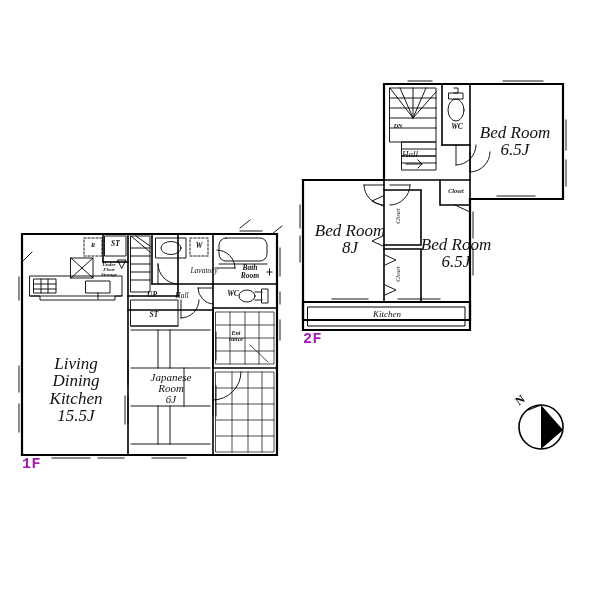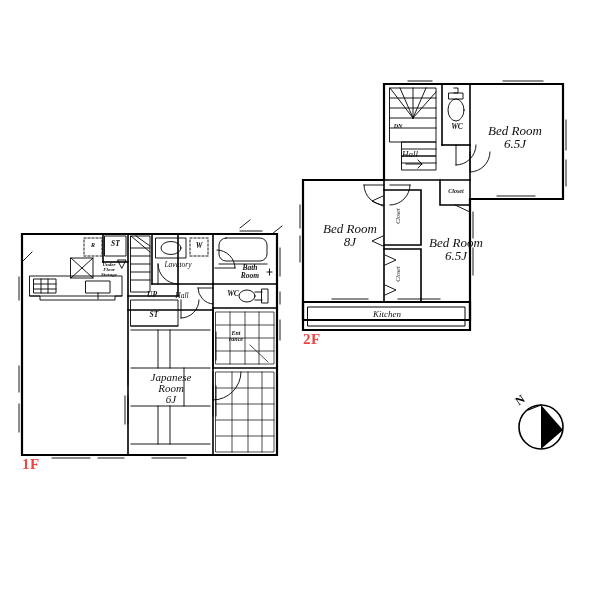--- a/index.html
+++ b/index.html
@@ -17,34 +17,34 @@
     font-style:italic;
     color:#111;
     white-space:pre;
     text-align:center;
     line-height:1.02;
     letter-spacing:0px;
     pointer-events:none;
   }
   .floortag{
     position:absolute;
-    font-family:Liberation Serif, serif;
+    font-family:Liberation Mono, monospace;
     font-style:normal;
     font-weight:700;
     font-size:15px;
-    color:#ef4444;
+    color:#a21caf;
     letter-spacing:0.5px;
   }
   .rot90{ transform:rotate(-90deg); transform-origin:center center; }
   .tiny{ font-size:5px; line-height:1.0; font-weight:700;}
   .xs{ font-size:6px; }
   .sm{ font-size:7.5px; }
   .md{ font-size:9px; }
   .lg{ font-size:11px; }
-  .xl{ font-size:13px; }
+  .xl{ font-size:17px; }
   .bold{ font-weight:700; }
   .compass-n{
     position:absolute;font-family:"Liberation Serif",serif;font-weight:700;
     font-size:12px;font-style:normal;
     transform:rotate(-35deg);transform-origin:center center;
   }
 </style>
 </head>
 <body>
 
@@ -339,36 +339,40 @@
   <div class="lbl xs bold" style="left:84px;top:242px;width:18px;">R</div>
 
   <div class="lbl sm bold" style="left:105px;top:240px;width:21px;">ST</div>
 
   <div class="lbl tiny" style="left:95px;top:262px;width:28px;">Under
 Floor
 Storage</div>
 
   <div class="lbl sm bold" style="left:190px;top:242px;width:18px;">W</div>
 
-  <div class="lbl sm" style="left:152px;top:261px;width:52px;">Lavatory</div>
+  <div class="lbl sm" style="left:152px;top:267px;width:52px;padding-left:26px;">Lavatory</div>
 
   <div class="lbl sm bold" style="left:230px;top:264px;width:40px;">Bath
 Room</div>
 
   <div class="lbl sm bold" style="left:141px;top:291px;width:22px;">UP</div>
 
   <div class="lbl sm" style="left:164px;top:292px;width:36px;">Hall</div>
 
   <div class="lbl sm bold" style="left:220px;top:290px;width:26px;">WC</div>
 
   <div class="lbl sm bold" style="left:141px;top:311px;width:26px;">ST</div>
 
   <div class="lbl xs bold" style="left:222px;top:330px;width:28px;">Ent
 rance</div>
 
+  <div class="lbl xl" style="left:40px;top:355px;width:72px;">Living
+Dining
+Kitchen
+15.5J</div>
 
   <div class="lbl lg" style="left:137px;top:372px;width:68px;">Japanese
 Room
 6J</div>
 
   <div class="floortag" style="left:22px;top:456px;">1F</div>
 
   <div class="compass-n" style="left:516px;top:393px;">N</div>
 
 </div>

